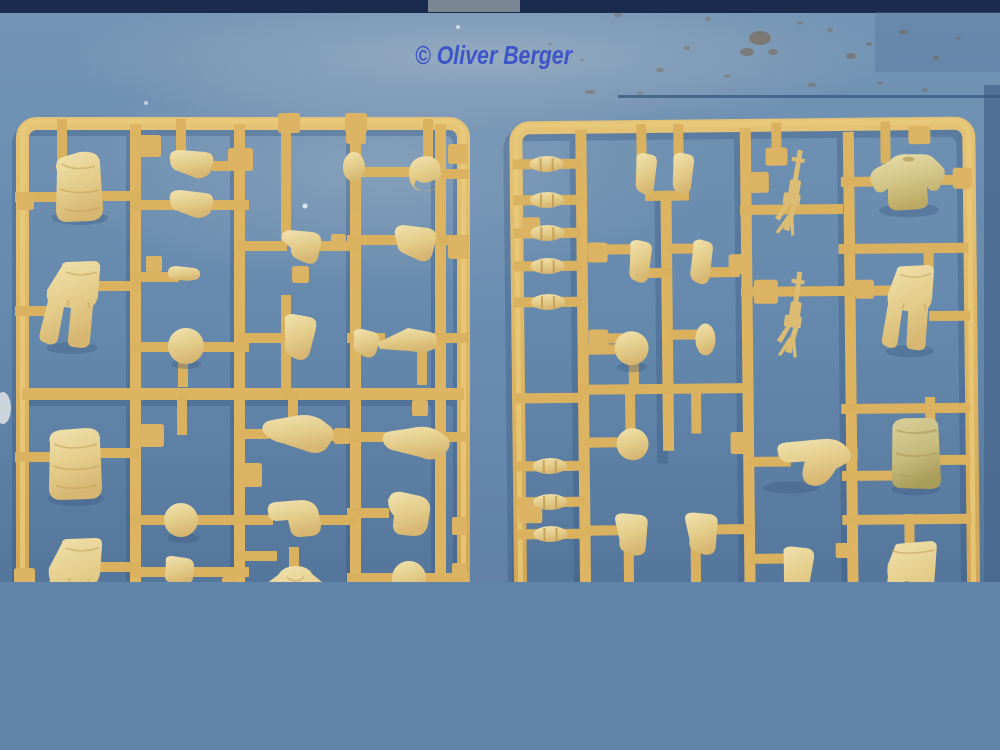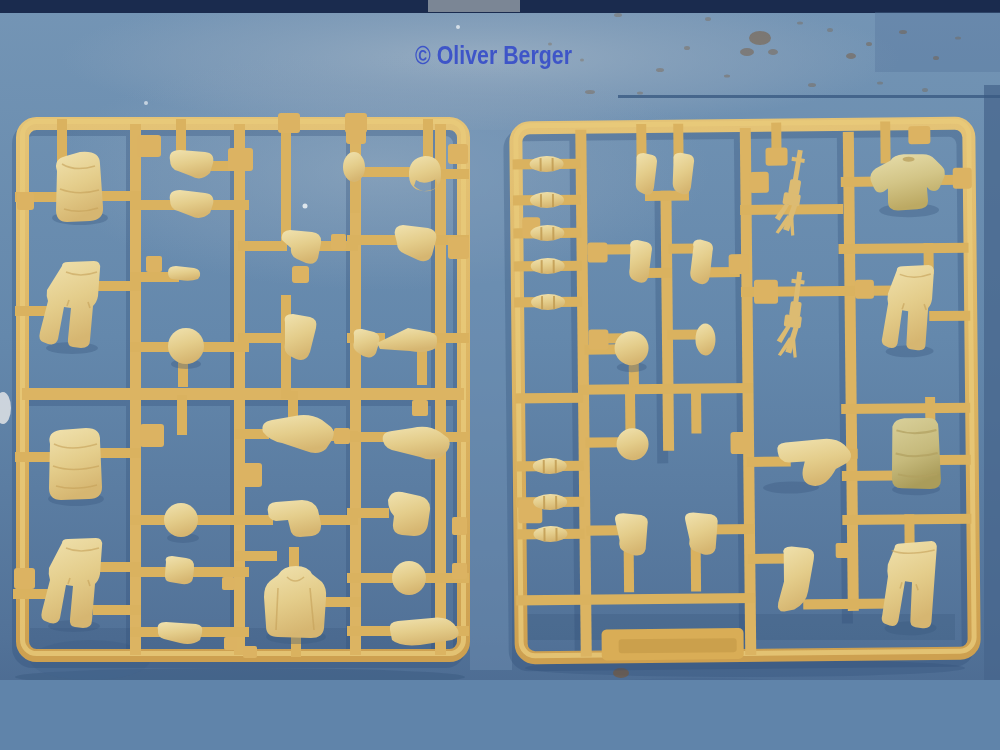--- a/index.html
+++ b/index.html
@@ -1,16 +1,16 @@
 <!DOCTYPE html>
 <html><head>
 <meta charset="utf-8">
 <style>
   html,body{margin:0;padding:0;background:#6084aa;}
-  #stage{position:relative;width:1000px;height:680px;overflow:hidden;font-family:"Liberation Sans",sans-serif;}
+  #stage{position:relative;width:1000px;height:582px;overflow:hidden;font-family:"Liberation Sans",sans-serif;font-style:italic;}
 </style>
 </head>
 <body>
 <div id="stage">
 <svg width="1000" height="750" viewBox="0 0 1000 750">
 <defs>
   <linearGradient id="bgv" x1="0" y1="0" x2="0" y2="1">
     <stop offset="0" stop-color="#7495b5"></stop>
     <stop offset="0.45" stop-color="#6488ac"></stop>
     <stop offset="0.85" stop-color="#527298"></stop>

